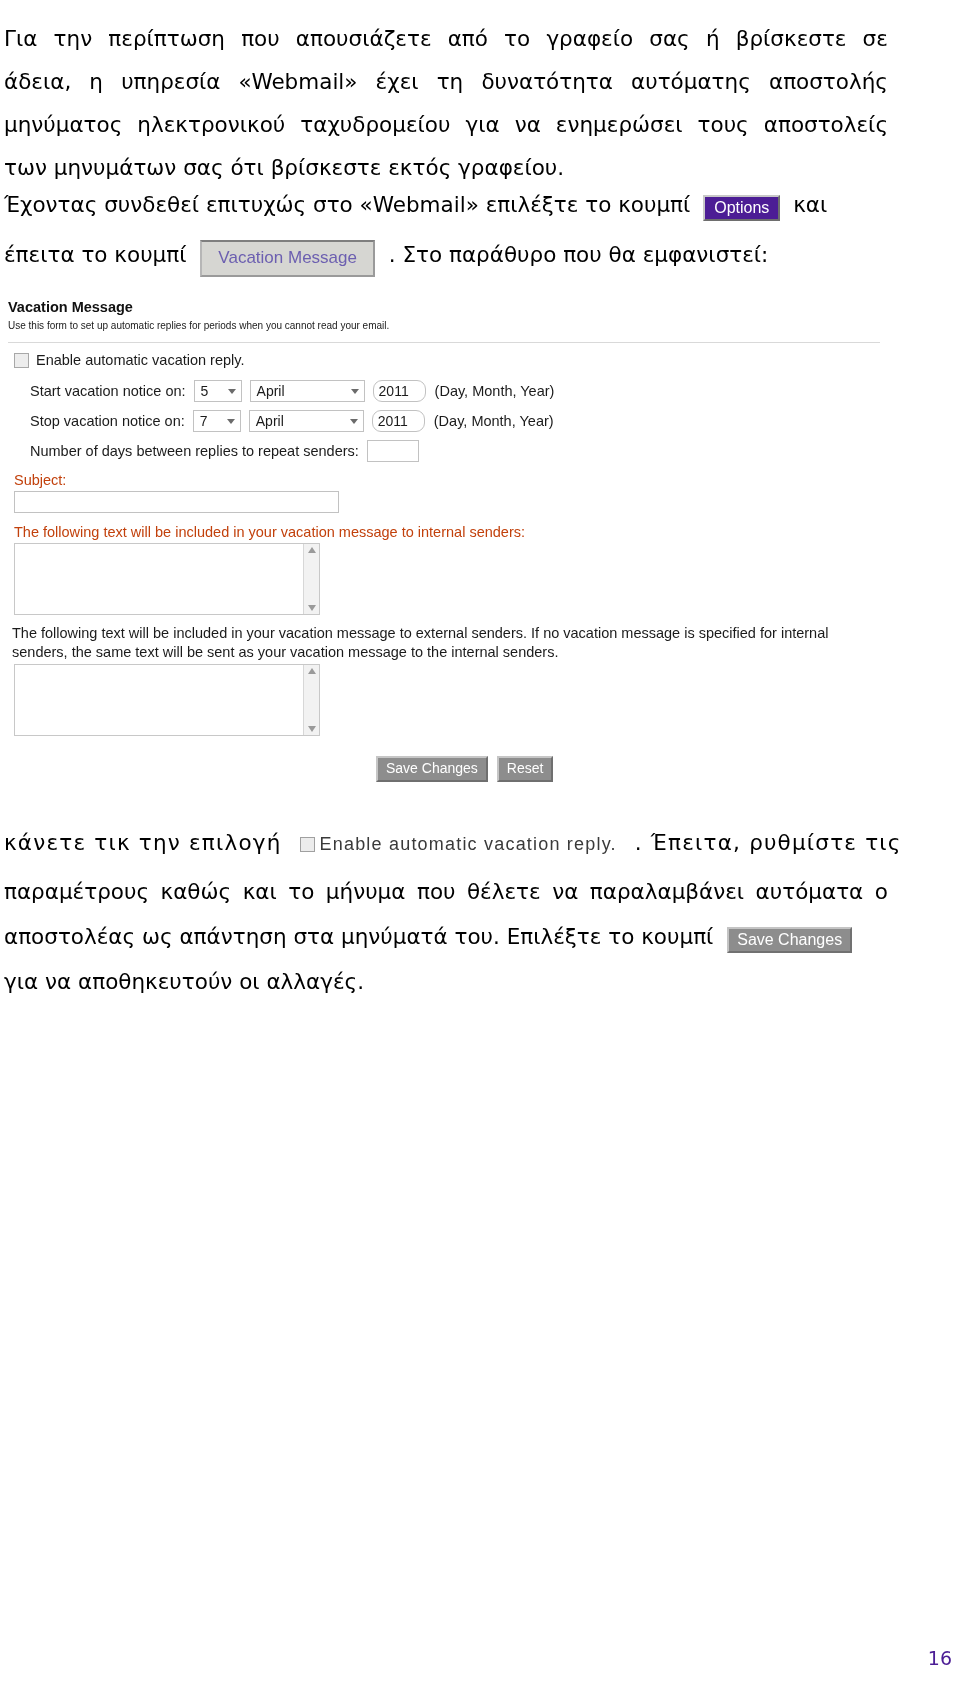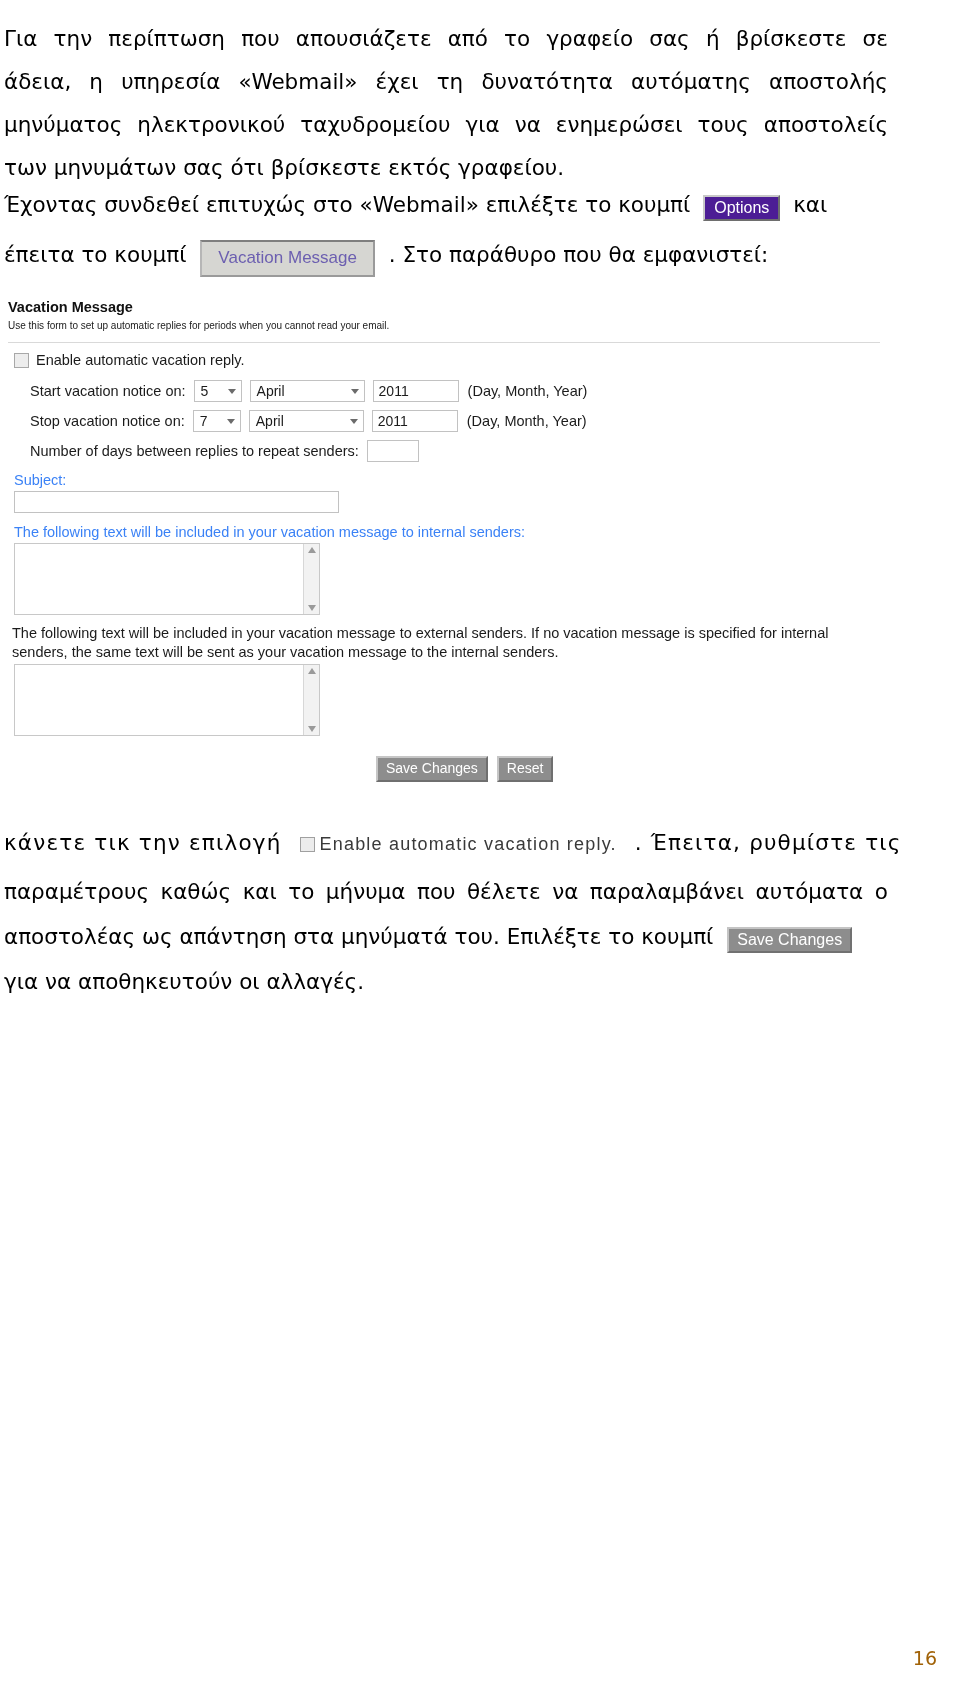--- a/index.html
+++ b/index.html
@@ -209,33 +209,33 @@
     height: 22px;
     border: 1px solid #c2c2c2;
     background: #ffffff;
     margin-left: 8px;
     display: flex;
     align-items: center;
     padding: 0 5px;
     font-size: 14px;
     color: #1b1b1b;
   }
-  .textbox.year { width: 86px; }
+  .textbox.year { width: 53px; border-radius: 9px; }
   .textbox.days { width: 52px; }
 
   .hint {
     font-size: 14.5px;
     color: #1b1b1b;
     margin-left: 9px;
     white-space: nowrap;
   }
 
   .block-label {
     font-size: 14.5px;
-    color: #3b82f6;
+    color: #c2410c;
     margin-left: 6px;
     line-height: 18px;
     margin-bottom: 2px;
   }
 
   .subject-input {
     box-sizing: border-box;
     width: 325px;
     height: 22px;
     border: 1px solid #c2c2c2;
@@ -303,25 +303,25 @@
     padding: 2px 8px 3px 8px;
     border-top: 2px solid #c6c6c6;
     border-left: 2px solid #c6c6c6;
     border-right: 2px solid #6f6f6f;
     border-bottom: 2px solid #6f6f6f;
   }
 
   
   .page-number {
     position: absolute;
-    right: 23px;
+    right: 8px;
     bottom: 12px;
     font-family: "DejaVu Sans", sans-serif;
     font-size: 19px;
-    color: #a16207;
+    color: #4c1d95;
   }
 </style>
 </head>
 <body>
 
 <div class="page">
 
   <div class="greek-block greek-para-1">
 
     <div class="greek-line justify">

